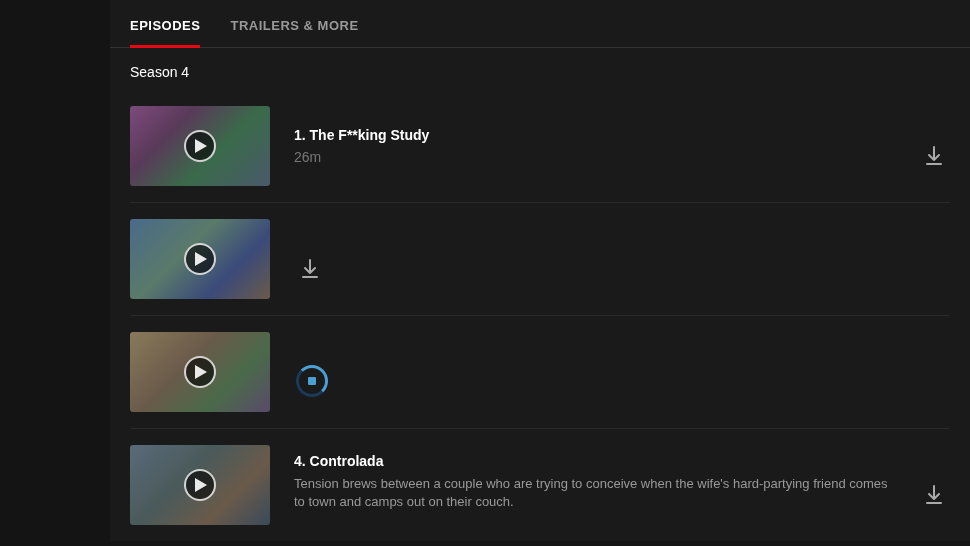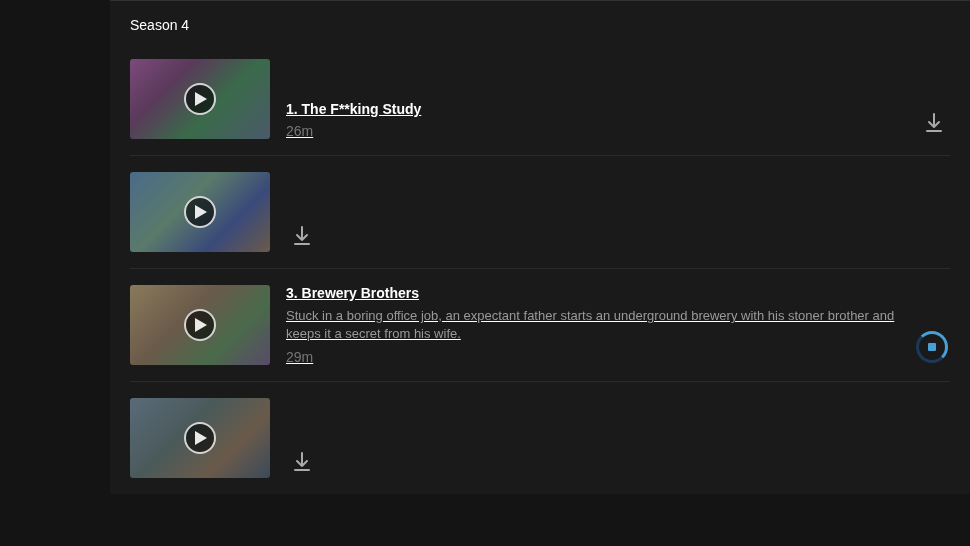--- a/index.html
+++ b/index.html
@@ -56,25 +56,24 @@
       font-weight: normal;
     }
 
     
     .episode-list {
       padding: 0 20px;
     }
 
     .episode-item {
       display: flex;
-      align-items: flex-end;
+      align-items: center;
       padding: 16px 0;
       border-bottom: 1px solid #2a2a2a;
-      gap: 16px;
-      text-decoration: underline;
+      gap: 24px;
     }
 
     .episode-item:last-child {
       border-bottom: none;
     }
 
     
     .thumbnail-wrapper {
       position: relative;
       flex-shrink: 0;
@@ -195,20 +194,26 @@
       background-color: #4a9fd4;
       border-radius: 1px;
     }
   </style>
 </head>
 <body>
 
 <div class="container">
 
   <div class="tabs">
+    <div class="tab active">
+      <span>EPISODES</span>
+    </div>
+    <div class="tab">
+      <span>TRAILERS &amp; MORE</span>
+    </div>
   </div>
 
   <div class="season-label">
     <span>Season 4</span>
   </div>
 
   <div class="episode-list">
 
     <div class="episode-item">
       <div class="thumbnail-wrapper">
@@ -244,38 +249,38 @@
       </div>
     </div>
 
     <div class="episode-item">
       <div class="thumbnail-wrapper">
         <div class="thumbnail-bg thumbnail-bg-3"></div>
         <div class="play-btn">
           <div class="play-triangle"></div>
         </div>
       </div>
-      <div class="episode-info">
-        <div class="episode-title">3. Brewery Brothers</div>
-        <div class="episode-desc">Stuck in a boring office job, an expectant father starts an underground brewery with his stoner brother and keeps it a secret from his wife.</div>
-        <div class="episode-duration">29m</div>
-      </div>
       <div class="downloading-indicator">
         <div class="downloading-circle">
           <div class="downloading-square"></div>
         </div>
       </div>
     </div>
 
     <div class="episode-item">
       <div class="thumbnail-wrapper">
         <div class="thumbnail-bg thumbnail-bg-4"></div>
         <div class="play-btn">
           <div class="play-triangle"></div>
         </div>
+      </div>
+      <div class="episode-info">
+        <div class="episode-title">4. Controlada</div>
+        <div class="episode-desc">Tension brews between a couple who are trying to conceive when the wife's hard-partying friend comes to town and camps out on their couch.</div>
+        <div class="episode-duration"></div>
       </div>
       <div class="download-icon">
         <svg viewBox="0 0 24 24" fill="none" xmlns="http://www.w3.org/2000/svg">
           <path d="M12 3v13M7 11l5 5 5-5" stroke="#aaa" stroke-width="2" stroke-linecap="round" stroke-linejoin="round"></path>
           <path d="M5 20h14" stroke="#aaa" stroke-width="2" stroke-linecap="round"></path>
         </svg>
       </div>
     </div>
 
   </div>

